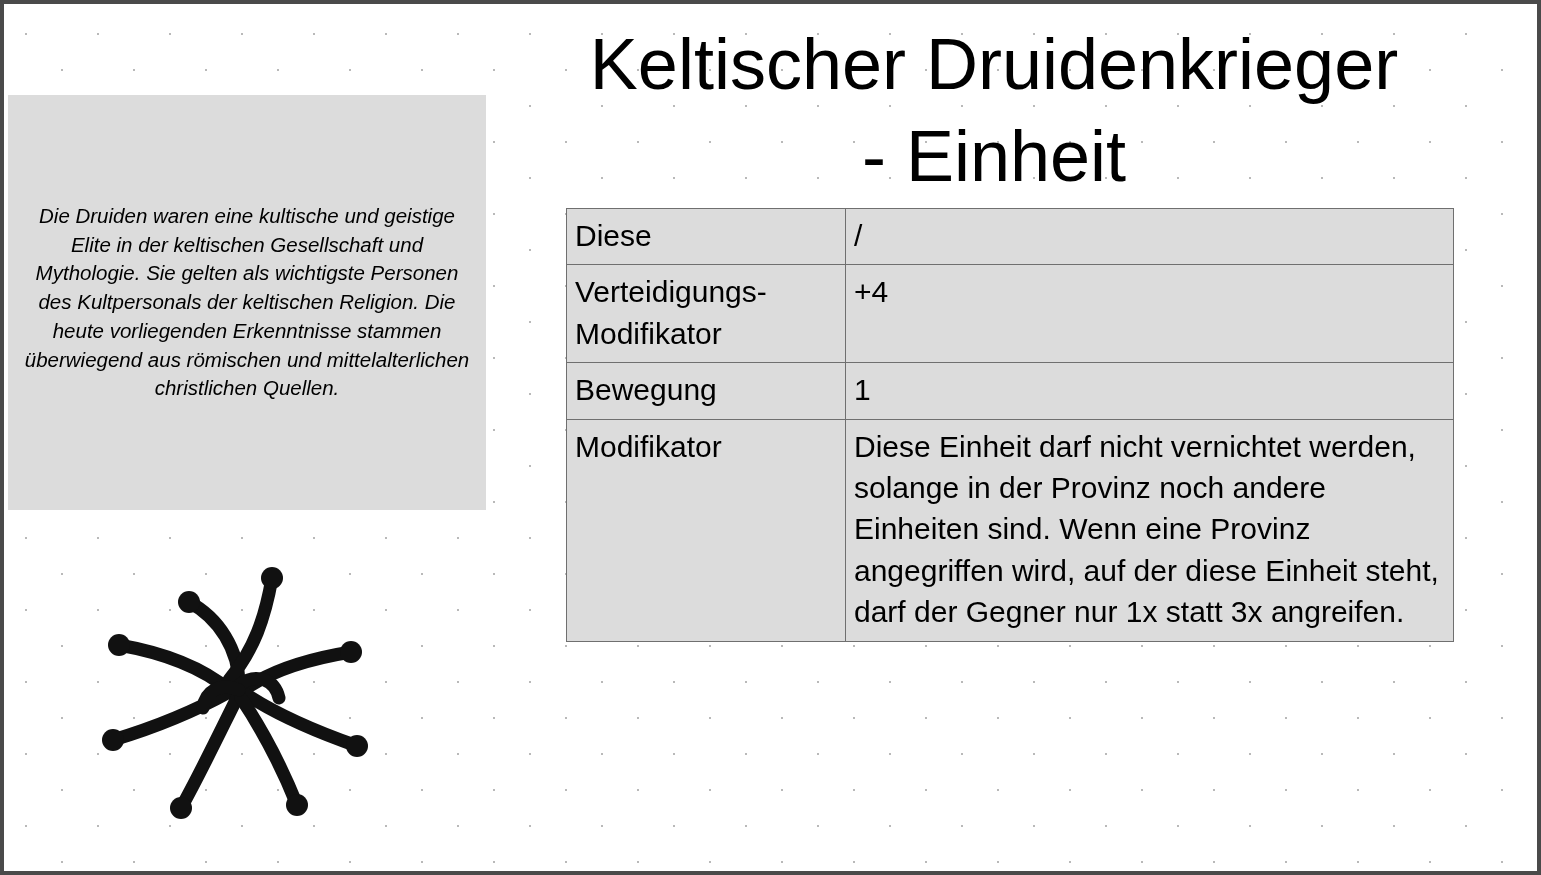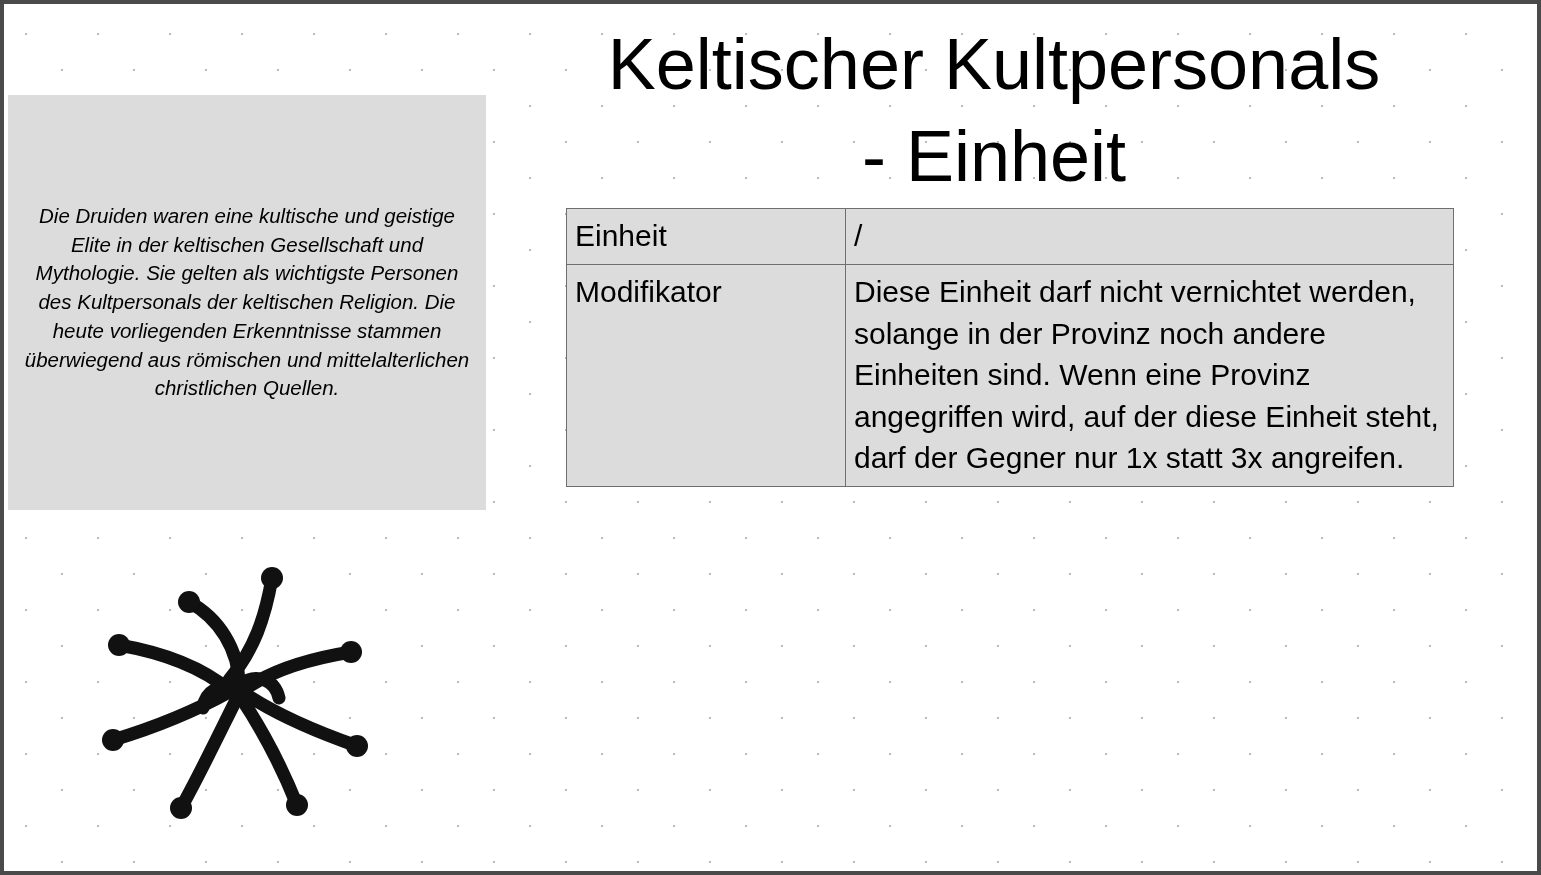--- a/index.html
+++ b/index.html
@@ -128,31 +128,48 @@
         <circle cx="30" cy="105" r="11"></circle>
         <circle cx="262" cy="112" r="11"></circle>
         <circle cx="24" cy="200" r="11"></circle>
         <circle cx="268" cy="206" r="11"></circle>
         <circle cx="92" cy="268" r="11"></circle>
         <circle cx="208" cy="265" r="11"></circle>
       </g>
     </svg>
   </div>
 
-  <div id="title">Keltischer Kultpersonals
+  <div id="title">Keltischer Druidenkrieger
 - Einheit</div>
 
   <table id="stats-table">
     <tbody>
       <tr>
         <td class="label">
-            <span class="cell-text">Einheit</span>
+            <span class="cell-text">Diese</span>
           </td>
         <td class="value">
             <span class="cell-text">/</span>
+          </td>
+      </tr>
+      <tr>
+        <td class="label">
+            <span class="cell-text">Verteidigungs-
+Modifikator</span>
+          </td>
+        <td class="value">
+            <span class="cell-text">+4</span>
+          </td>
+      </tr>
+      <tr>
+        <td class="label">
+            <span class="cell-text">Bewegung</span>
+          </td>
+        <td class="value">
+            <span class="cell-text">1</span>
           </td>
       </tr>
       <tr>
         <td class="label">
             <span class="cell-text">Modifikator</span>
           </td>
         <td class="value">
             <span class="cell-text">Diese Einheit darf nicht vernichtet werden, solange in der Provinz noch andere Einheiten sind. Wenn eine Provinz angegriffen wird, auf der diese Einheit steht, darf der Gegner nur 1x statt 3x angreifen.</span>
           </td>
       </tr>

